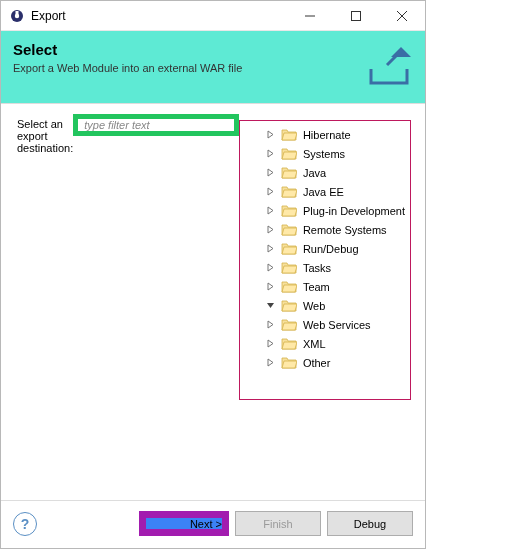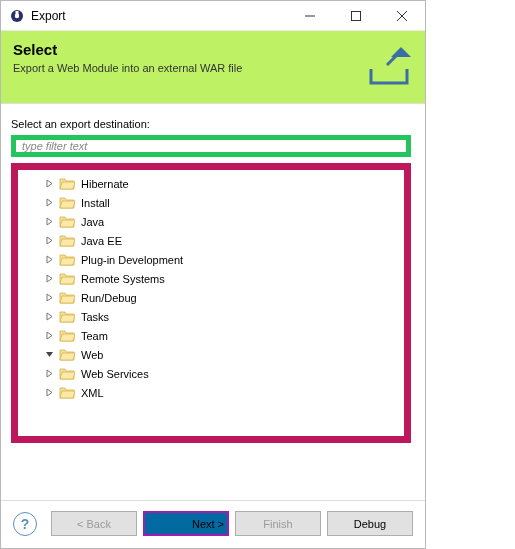--- a/index.html
+++ b/index.html
@@ -42,21 +42,21 @@
     display: flex; align-items: center; justify-content: center;
     color: #333;
   }
 
   
   .header {
     padding: 10px 12px 14px 12px;
     display: flex;
     align-items: flex-start;
     border-bottom: 1px solid #ddd;
-    background: #bef264;
+    background: #5eead4;
     position: relative;
   }
   .header .textblock { flex: 1; }
   .header h1 {
     margin: 0 0 4px 0;
     font-size: 15px;
     font-weight: 700;
   }
   .header .desc {
     font-size: 11px;
@@ -66,42 +66,43 @@
     width: 48px; height: 48px;
     margin-left: 10px;
     display: flex; align-items: center; justify-content: center;
   }
 
   
   .body {
     flex: 1;
     padding: 10px 14px 0 10px;
     display: flex;
-    flex-direction: column;
+    flex-direction: row;
+    margin-left: 6px;
   }
   .label {
     font-size: 11px;
     margin: 4px 0 5px 0;
   }
   .filter-input {
     width: 100%;
     height: 22px;
     border: 5px solid #22c55e;
     padding: 2px 6px;
     font-size: 11px;
     font-family: inherit;
     color: #888;
     font-style: italic;
     outline: none;
   }
   .filter-input::placeholder { color: #888; font-style: italic; }
 
   .tree-wrap {
     margin-top: 6px;
-    border: 7px solid #be185d;
+    border: 1px solid #be185d;
     height: 280px;
     position: relative;
     display: flex;
   }
   .tree {
     flex: 1;
     overflow-y: auto;
     padding: 4px 2px;
   }
   .tree::-webkit-scrollbar { width: 17px; }
@@ -160,22 +161,22 @@
     min-width: 86px;
     height: 25px;
     border: 1px solid #adadad;
     background: #e1e1e1;
     font-size: 11px;
     display: flex; align-items: center; justify-content: center;
     cursor: default;
   }
   .btn.disabled { color: #9a9a9a; }
   .btn.primary {
-    background: #0369a1;
-    border: 2px solid #a21caf;
+    background: #3b82f6;
+    border: 7px solid #a21caf;
     padding-left: 44px;
   }
 </style>
 </head>
 <body>
 
 <div class="window">
 
   <div class="titlebar">
     <span class="icon">
@@ -242,21 +243,21 @@
               <svg width="9" height="9" viewBox="0 0 9 9">
                 <polygon points="2,1 7,4.5 2,8" fill="none" stroke="#777" stroke-width="1"></polygon>
               </svg>
             </span>
             <span class="node-icon">
               <svg width="16" height="14" viewBox="0 0 16 14">
                 <path d="M1 3 L1 12 L15 12 L15 4 L7 4 L6 2 L1 2 Z" fill="#f7e09b" stroke="#d4b24c" stroke-width="0.8"></path>
                 <path d="M1 12 L3 5 L16 5 L14 12 Z" fill="#ffe9a8" stroke="#d4b24c" stroke-width="0.8"></path>
               </svg>
             </span>
-            <span class="node-label">Install</span>
+            <span class="node-label">Systems</span>
           </div>
           <div class="tree-row indent-1">
             <span class="twisty">
               <svg width="9" height="9" viewBox="0 0 9 9">
                 <polygon points="2,1 7,4.5 2,8" fill="none" stroke="#777" stroke-width="1"></polygon>
               </svg>
             </span>
             <span class="node-icon">
               <svg width="16" height="14" viewBox="0 0 16 14">
                 <path d="M1 3 L1 12 L15 12 L15 4 L7 4 L6 2 L1 2 Z" fill="#f7e09b" stroke="#d4b24c" stroke-width="0.8"></path>
@@ -383,28 +384,41 @@
                 <polygon points="2,1 7,4.5 2,8" fill="none" stroke="#777" stroke-width="1"></polygon>
               </svg>
             </span>
             <span class="node-icon">
               <svg width="16" height="14" viewBox="0 0 16 14">
                 <path d="M1 3 L1 12 L15 12 L15 4 L7 4 L6 2 L1 2 Z" fill="#f7e09b" stroke="#d4b24c" stroke-width="0.8"></path>
                 <path d="M1 12 L3 5 L16 5 L14 12 Z" fill="#ffe9a8" stroke="#d4b24c" stroke-width="0.8"></path>
               </svg>
             </span>
             <span class="node-label">XML</span>
+          </div>
+          <div class="tree-row indent-1">
+            <span class="twisty">
+              <svg width="9" height="9" viewBox="0 0 9 9">
+                <polygon points="2,1 7,4.5 2,8" fill="none" stroke="#777" stroke-width="1"></polygon>
+              </svg>
+            </span>
+            <span class="node-icon">
+              <svg width="16" height="14" viewBox="0 0 16 14">
+                <path d="M1 3 L1 12 L15 12 L15 4 L7 4 L6 2 L1 2 Z" fill="#f7e09b" stroke="#d4b24c" stroke-width="0.8"></path>
+                <path d="M1 12 L3 5 L16 5 L14 12 Z" fill="#ffe9a8" stroke="#d4b24c" stroke-width="0.8"></path>
+              </svg>
+            </span>
+            <span class="node-label">Other</span>
           </div>
         </div>
     </div>
   </div>
 
   <div class="footer">
     <div class="help-btn">
       <span>?</span>
     </div>
-    <div class="btn disabled">&lt; Back</div>
     <div class="btn primary">Next &gt;</div>
     <div class="btn disabled">Finish</div>
     <div class="btn">Debug</div>
   </div>
 
 </div>
 
 </body></html>

